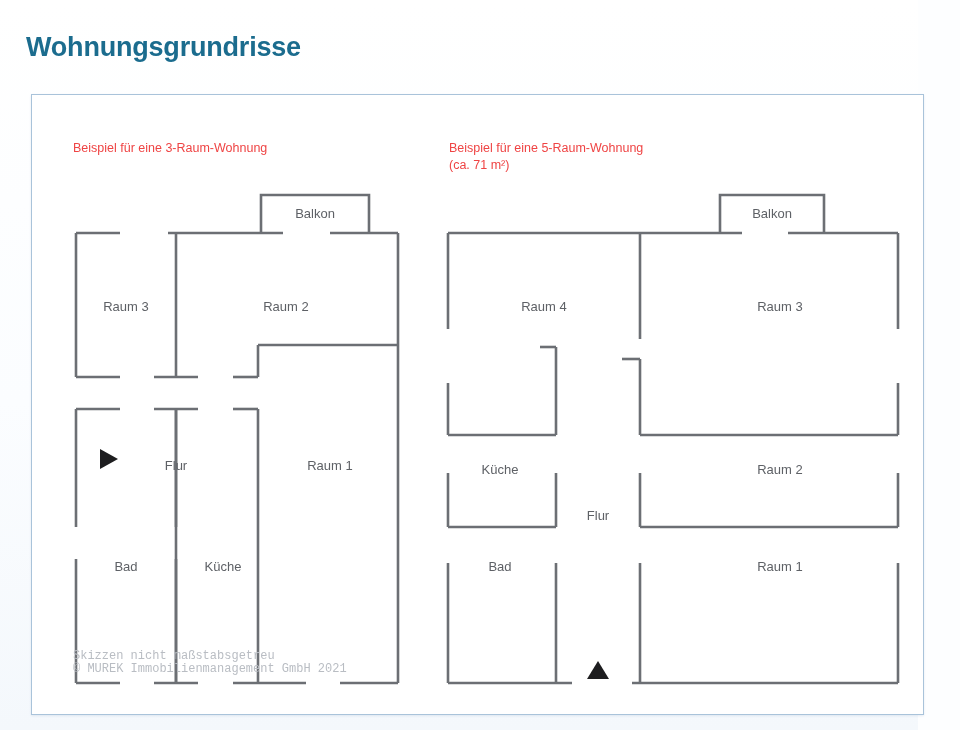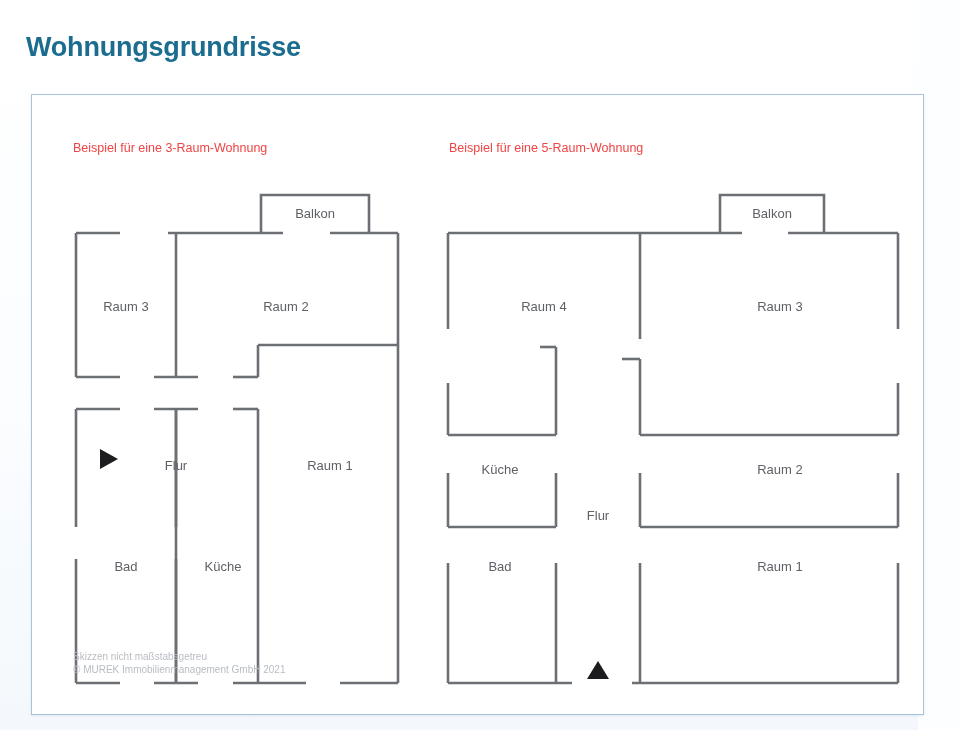--- a/index.html
+++ b/index.html
@@ -50,24 +50,25 @@
     line-height: 16.5px;
     white-space: nowrap;
   }
   #caption-left  { left: 41px;  top: 45px; }
   #caption-right { left: 417px; top: 45px; }
   .caption .cap-line2 { display: block; }
   #footnote {
     position: absolute;
     left: 41px;
     bottom: 38px;
-    font-size: 10px;
+    font-size: 12px;
     color: #b9bdc3;
     line-height: 13px;
     white-space: nowrap;
+    font-family: Liberation Mono, monospace;
   }
   #footnote span { display: block; }
   svg.plan {
     position: absolute;
     overflow: visible;
   }
   #plan-svg-left  { left: 26px;  top: 92px; }
   #plan-svg-right { left: 400px; top: 92px; }
   .wall {
     stroke: #6c6f74;
@@ -90,20 +91,21 @@
   <h1 id="page-title">Wohnungsgrundrisse</h1>
 
   <div id="plan-frame">
 
     <div class="caption" id="caption-left">
       <span>Beispiel für eine 3-Raum-Wohnung</span>
     </div>
 
     <div class="caption" id="caption-right">
       <span>Beispiel für eine 5-Raum-Wohnung</span>
+      <span class="cap-line2">(ca. 71 m²)</span>
     </div>
 
     <svg class="plan" id="plan-svg-left" width="360" height="440" viewBox="0 0 360 440">
 
       <g>
         <path class="wall" d="M 203 46 L 203 8 L 311 8 L 311 46"></path>
       </g>
 
       <g>
         <path class="wall" d="M 18 46 L 62 46"></path>

